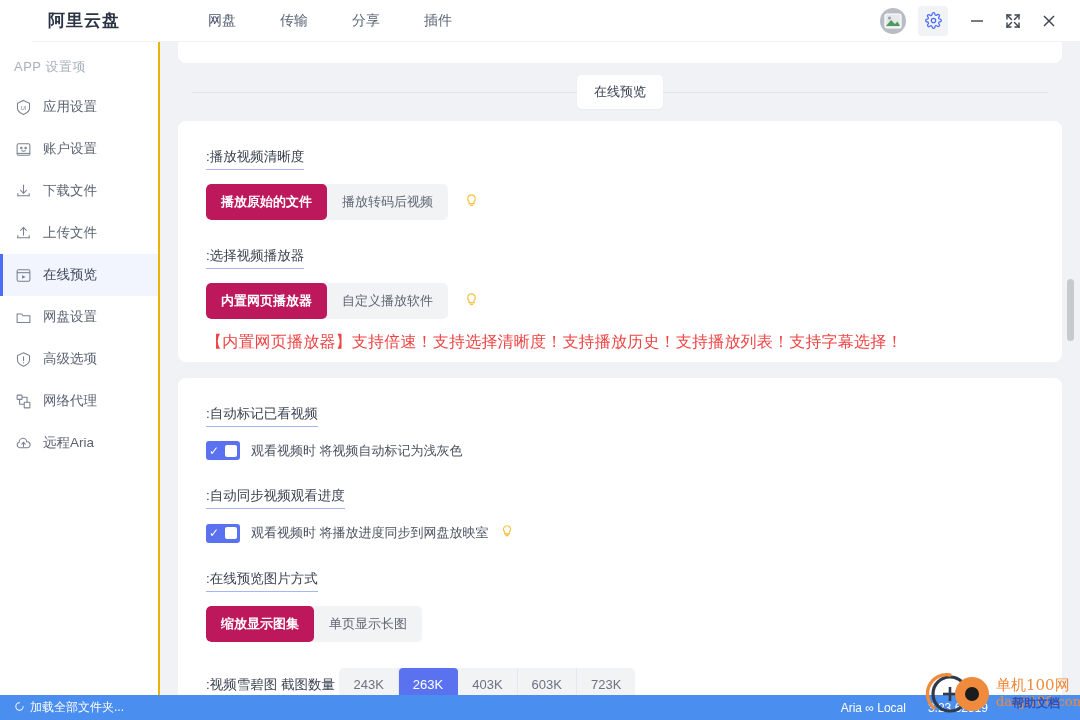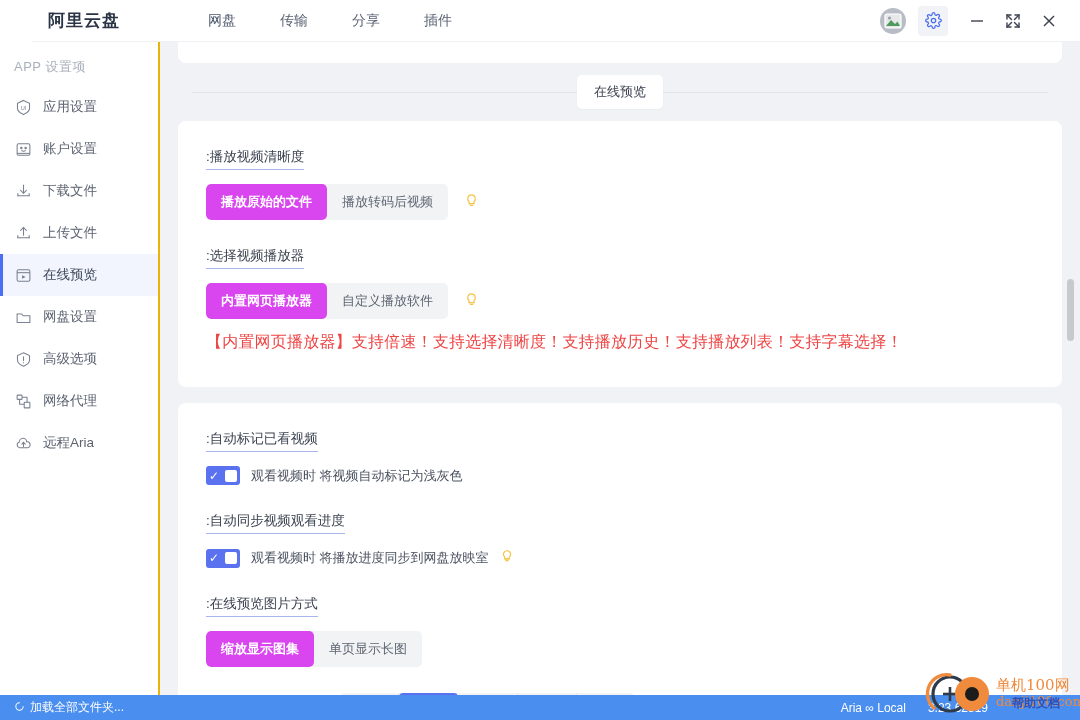--- a/index.html
+++ b/index.html
@@ -98,42 +98,42 @@
     position: absolute; left: 14px; right: 14px; top: 50%; height: 1px; background: #e2e4e8;
   }
   .divider-label {
     position: relative; background: #fff; border-radius: 5px;
     padding: 8px 17px; font-size: 13px; color: #3b4250;
     box-shadow: 0 1px 2px rgba(0,0,0,0.03);
   }
 
   .card {
     background: #fff; border-radius: 8px;
-    padding: 26px 28px 30px 28px;
+    padding: 26px 28px 5px 28px;
     margin-bottom: 16px;
   }
 
   .field { margin-bottom: 4px; }
   .field-label {
     font-size: 13.5px; color: #3b4250;
     display: inline-block;
     border-bottom: 1.5px solid #a9b6ee;
     padding-bottom: 3px;
     margin-bottom: 14px;
   }
 
   .seg {
     display: inline-flex; background: #f2f3f5; border-radius: 5px; overflow: hidden;
     vertical-align: middle;
   }
   .seg .seg-btn {
     font-size: 13px; padding: 9px 15px; color: #5e6673; cursor: pointer; white-space: nowrap;
   }
   .seg .seg-btn.on {
-    background: #d946ef; color: #fff; border-radius: 5px; font-weight: bold;
+    background: #be185d; color: #fff; border-radius: 5px; font-weight: bold;
   }
   .bulb {
     display: inline-block; margin-left: 12px; vertical-align: middle;
   }
   .hint {
     font-size: 16px; color: #ef4444; margin-top: 13px; letter-spacing: .2px;
   }
   .row-gap { height: 22px; }
 
   .toggle-row { display: flex; align-items: center; gap: 11px; margin-bottom: 4px; }

